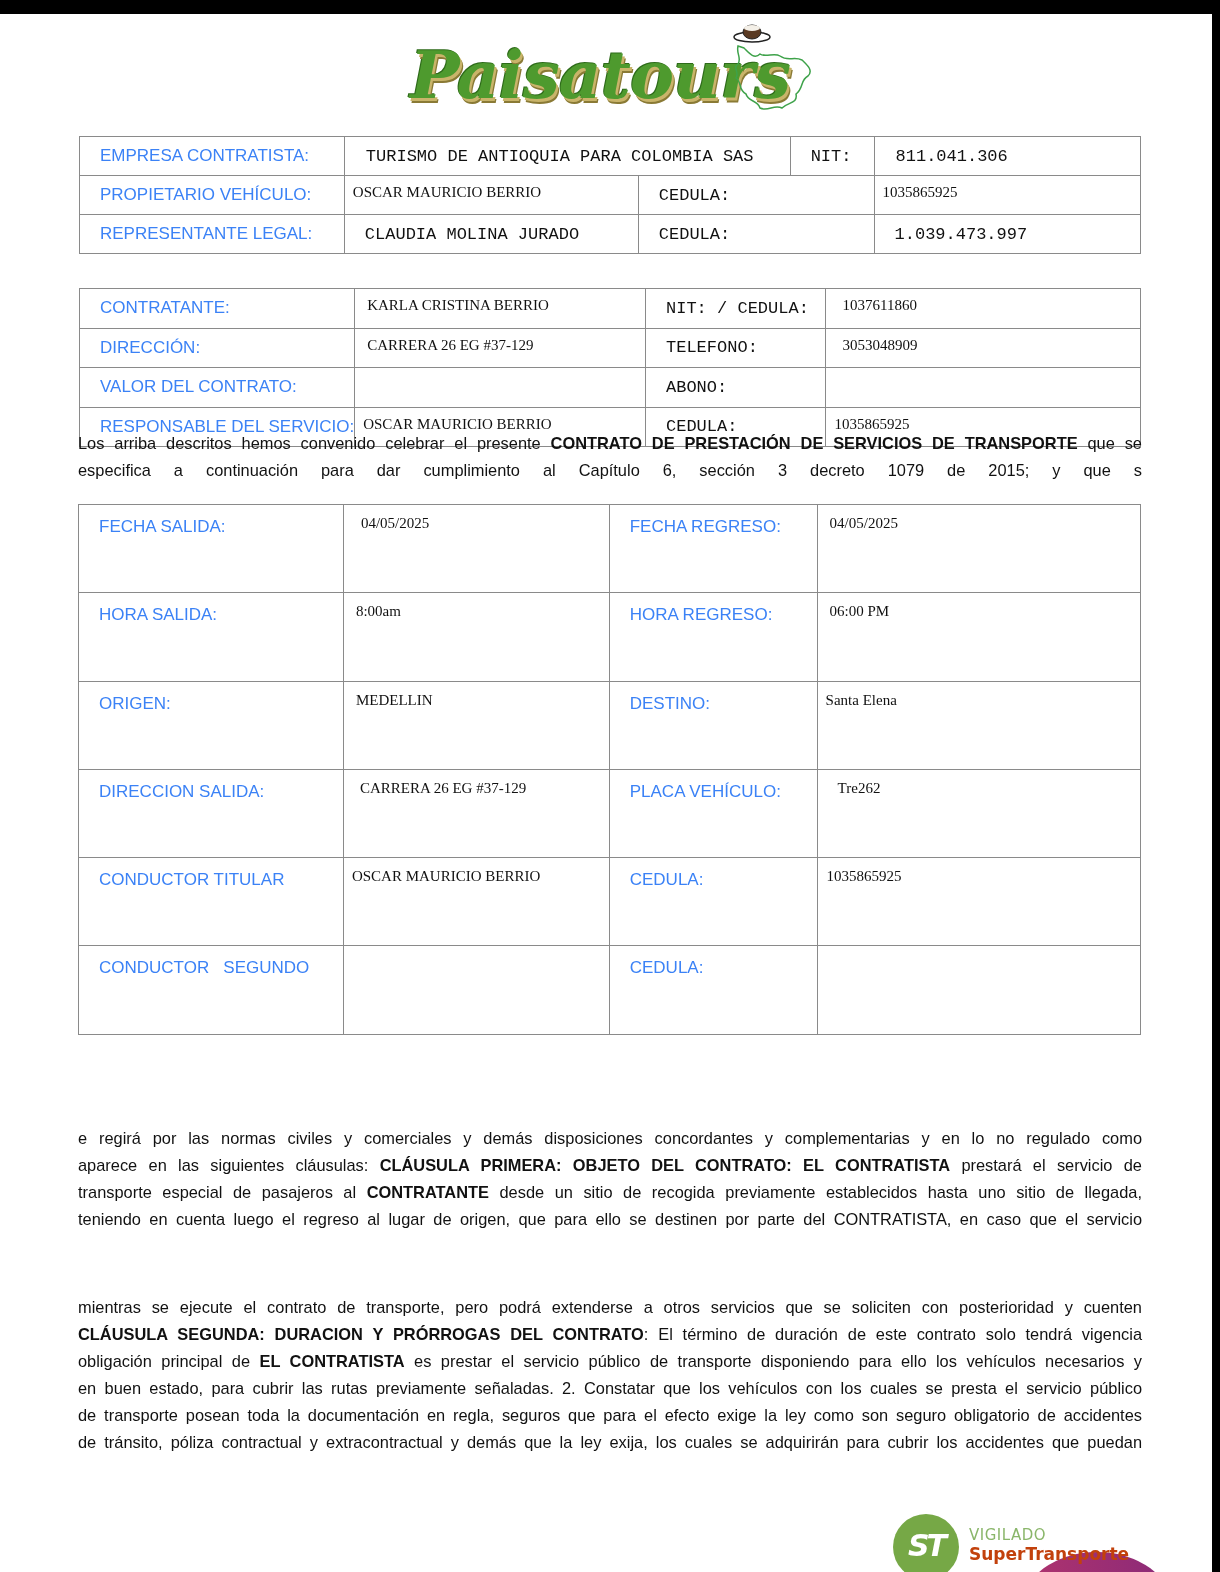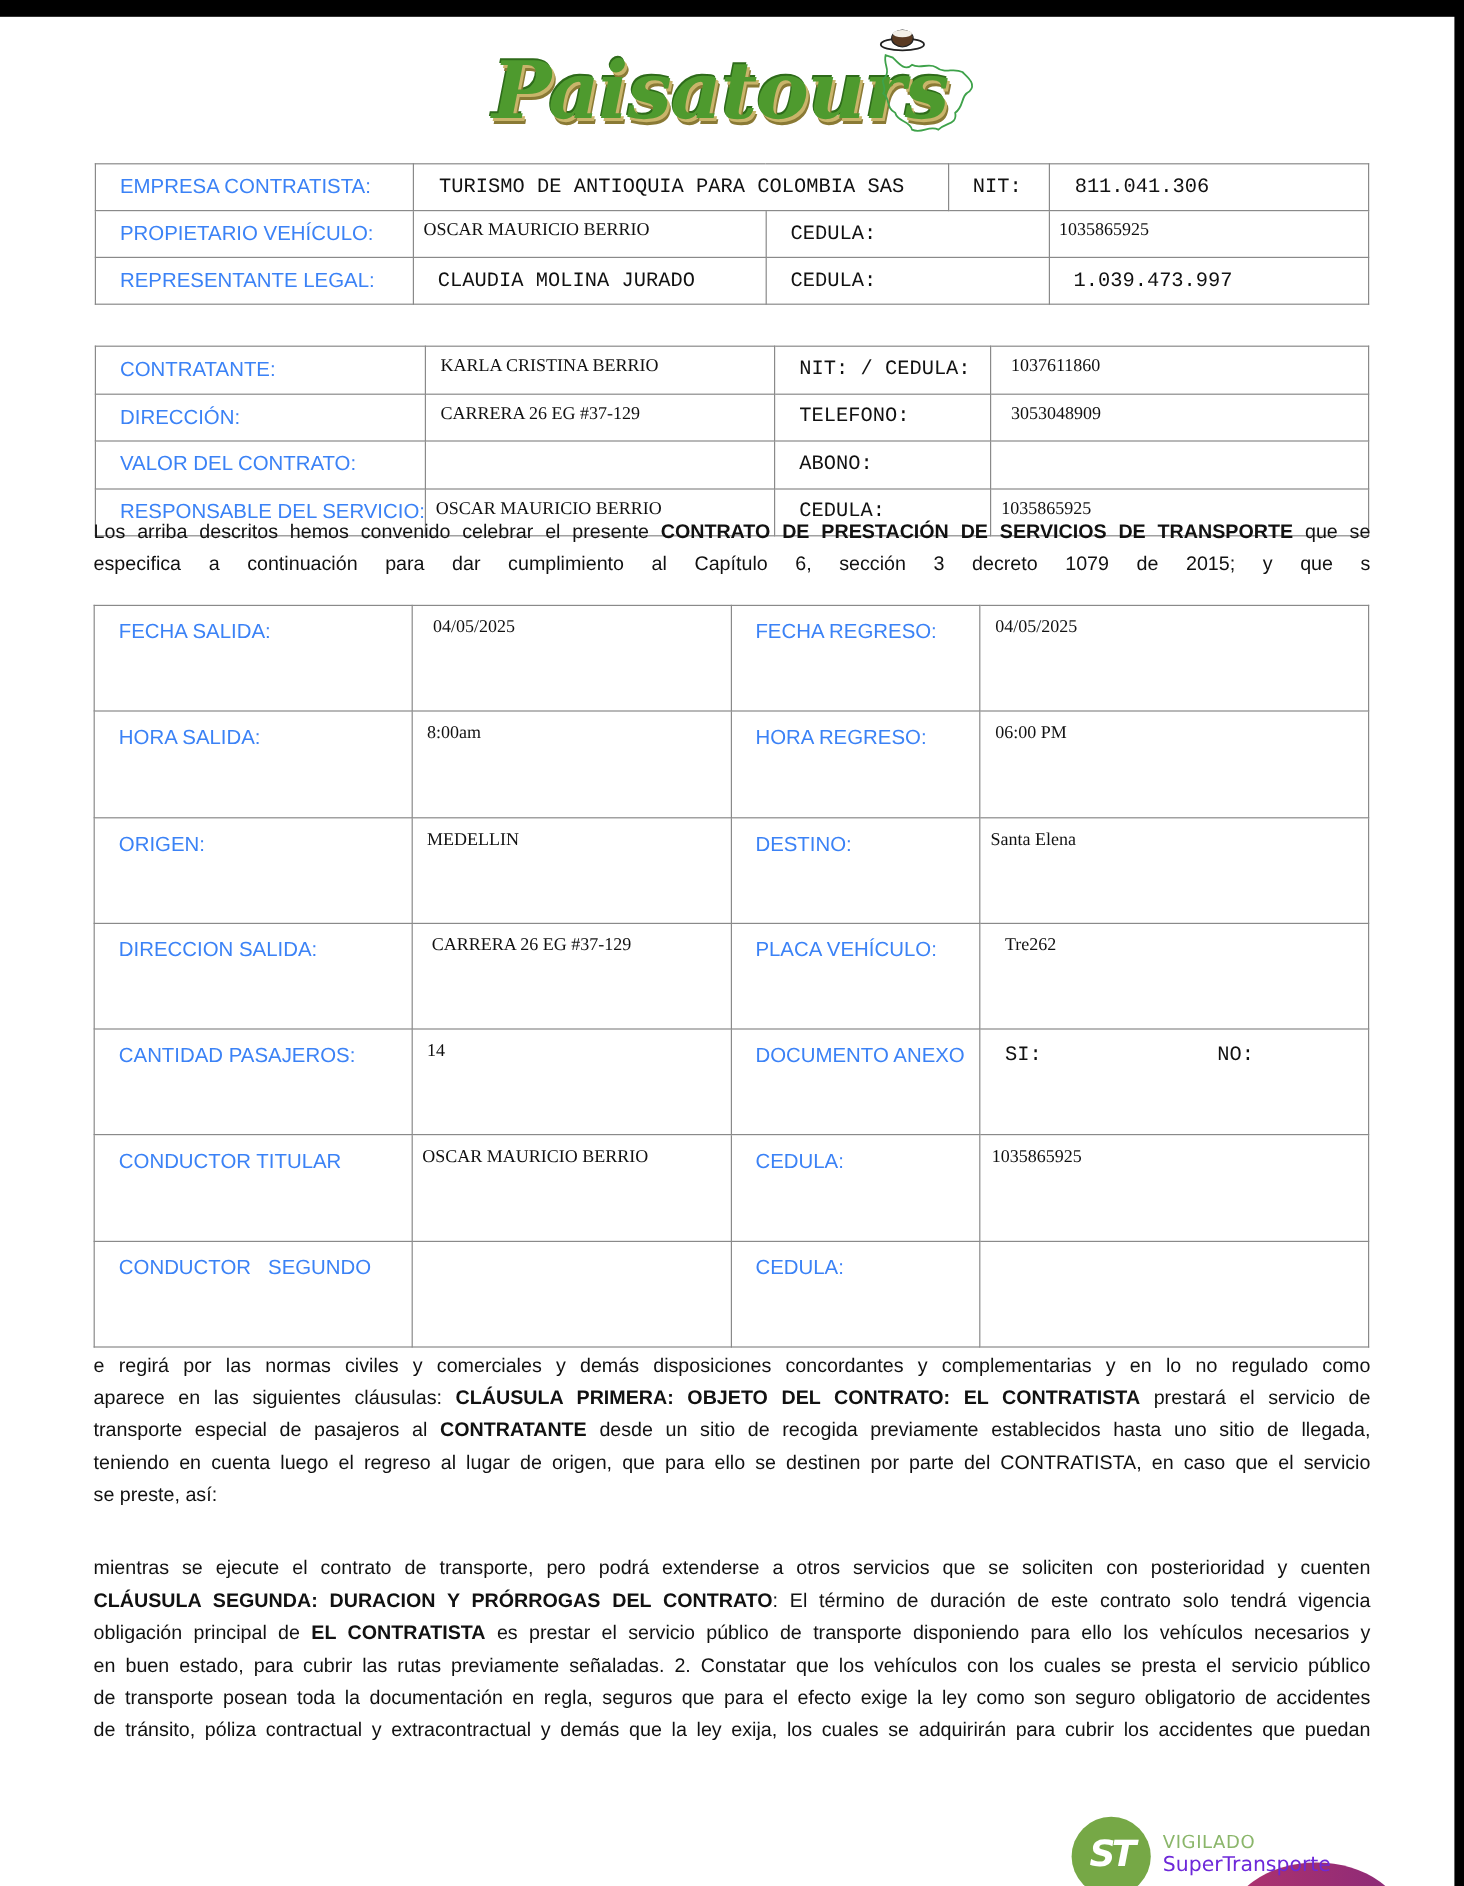--- a/index.html
+++ b/index.html
@@ -32,21 +32,21 @@
 
     .para { position: absolute; left: 78px; width: 1064px; font-family: "Liberation Sans", sans-serif; font-size: 16.4px; line-height: 27px; color: #111; text-align: justify; text-align-last: justify; }
     .para b { font-weight: bold; }
     .line { display: block; text-align: justify; text-align-last: justify; }
     .line.left { text-align-last: left; }
 
     
     .seal { position: absolute; left: 893px; top: 1500px; width: 66px; height: 66px; border-radius: 50%; background: #76a846; }
     .seal-text { position: absolute; left: 0; top: 14px; width: 66px; text-align: center; font-family: "DejaVu Sans", sans-serif; font-weight: bold; font-style: italic; font-size: 30px; color: #fff; letter-spacing: -3px; }
     .vig1 { position: absolute; left: 969px; top: 1512px; font-family: "DejaVu Sans", sans-serif; font-size: 15px; color: #8ab66a; letter-spacing: 0.5px; }
-    .vig2 { position: absolute; left: 969px; top: 1530px; font-family: "DejaVu Sans", sans-serif; font-size: 17px; color: #6d28d9; font-weight: normal; }
+    .vig2 { position: absolute; left: 969px; top: 1530px; font-family: "DejaVu Sans", sans-serif; font-size: 17px; color: #c2410c; font-weight: bold; }
     .blob { position: absolute; left: 1022px; top: 1538px; width: 150px; height: 110px; border-radius: 50%; background: linear-gradient(90deg,#b0336e,#8a2a78); }
   </style>
 </head>
 <body>
 
 <div class="page">
 
   <div class="logo">
     <div class="logo-text">Paisatours</div>
     <svg class="logo-hat" viewBox="0 0 40 22">
@@ -155,50 +155,39 @@
       <td class="lbl">DESTINO:</td>
       <td class="val-serif" style="padding-left:8px;padding-top:10px">Santa Elena</td>
     </tr>
     <tr>
       <td class="lbl">DIRECCION SALIDA:</td>
       <td class="val-serif" style="padding-left:16px;padding-top:10px">CARRERA 26 EG #37-129</td>
       <td class="lbl">PLACA VEHÍCULO:</td>
       <td class="val-serif" style="padding-left:20px;padding-top:10px">Tre262</td>
     </tr>
     <tr>
-      <td class="lbl">CANTIDAD PASAJEROS:</td>
-      <td class="val-serif" style="padding-left:12px;padding-top:10px">14</td>
-      <td class="lbl">DOCUMENTO ANEXO</td>
-      <td class="val-sans" style="padding-left:20px">
-        <span>SI:</span>
-        <span style="display:inline-block;width:126px"></span>
-        <span>NO:</span>
-      </td>
-    </tr>
-    <tr>
       <td class="lbl">CONDUCTOR TITULAR</td>
       <td class="val-serif" style="padding-left:8px;padding-top:10px">OSCAR MAURICIO BERRIO</td>
       <td class="lbl">CEDULA:</td>
       <td class="val-serif" style="padding-left:9px;padding-top:10px">1035865925</td>
     </tr>
     <tr>
       <td class="lbl" style="white-space:pre">CONDUCTOR   SEGUNDO</td>
       <td class="val-serif"></td>
       <td class="lbl">CEDULA:</td>
       <td class="val-serif"></td>
     </tr>
   </tbody>
     </table>
 
   <div class="para" style="top:1111px;">
     <span class="line">e regirá por las normas civiles y comerciales y demás disposiciones concordantes y complementarias y en lo no regulado como</span>
     <span class="line"><span>aparece en las siguientes cláusulas: </span><b>CLÁUSULA PRIMERA: OBJETO DEL CONTRATO: EL CONTRATISTA</b><span> prestará el servicio de</span></span>
     <span class="line"><span>transporte especial de pasajeros al </span><b>CONTRATANTE</b><span> desde un sitio de recogida previamente establecidos hasta uno sitio de llegada,</span></span>
     <span class="line">teniendo en cuenta luego el regreso al lugar de origen, que para ello se destinen por parte del CONTRATISTA, en caso que el servicio</span>
-    <span class="line left">se preste, así:</span>
   </div>
 
   <div class="para" style="top:1280px;">
     <span class="line">mientras se ejecute el contrato de transporte, pero podrá extenderse a otros servicios que se soliciten con posterioridad y cuenten</span>
     <span class="line"><b>CLÁUSULA SEGUNDA: DURACION Y PRÓRROGAS DEL CONTRATO</b><span>: El término de duración de este contrato solo tendrá vigencia</span></span>
     <span class="line"><span>obligación principal de </span><b>EL CONTRATISTA</b><span> es prestar el servicio público de transporte disponiendo para ello los vehículos necesarios y</span></span>
     <span class="line">en buen estado, para cubrir las rutas previamente señaladas.  2. Constatar que los vehículos con los cuales se presta el servicio público</span>
     <span class="line">de transporte posean toda la documentación en regla, seguros que para el efecto exige la ley como son seguro obligatorio de accidentes</span>
     <span class="line">de tránsito, póliza contractual y extracontractual y demás que la ley exija, los cuales se adquirirán para cubrir los accidentes que puedan</span>
   </div>

